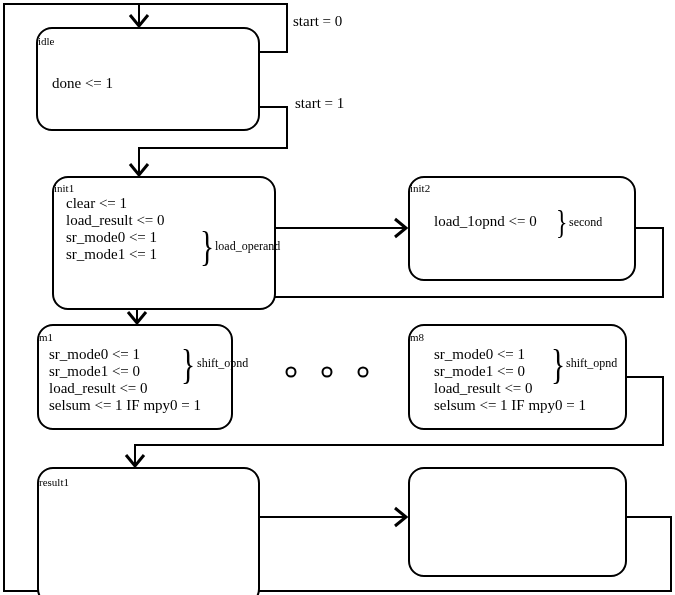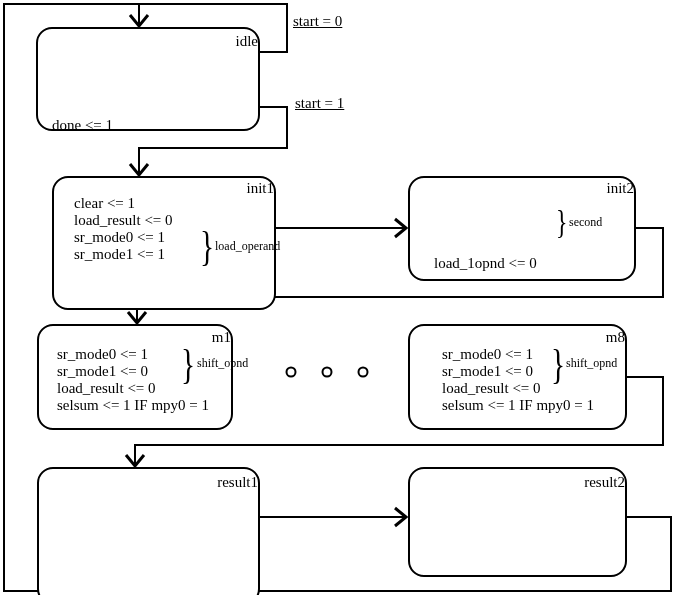--- a/index.html
+++ b/index.html
@@ -7,33 +7,33 @@
     position:relative; width:675px; height:595px; background:#ffffff;
     font-family:"Liberation Serif","DejaVu Serif",serif; color:#000;
     overflow:hidden;
   }
   .wires { position:absolute; left:0; top:0; width:675px; height:595px; }
   .state {
     position:absolute; box-sizing:border-box; background:#ffffff;
     border:2px solid #000; border-radius:16px;
   }
   .title {
-    position:absolute; left:0; right:0; text-align:right;
-    font-size:15px; line-height:15px; white-space:nowrap;
+    position:absolute; left:0; right:0; text-align:left;
+    font-size:11px; line-height:15px; white-space:nowrap;
   }
-  .lines { position:absolute;margin-left:8px; }
+  .lines { position:absolute; }
   .lines div { height:17px; font-size:15px; line-height:16px; white-space:nowrap; }
-  .line { position:absolute; font-size:15px; line-height:16px; white-space:nowrap;margin-top:42px; }
+  .line { position:absolute; font-size:15px; line-height:16px; white-space:nowrap; }
   .brace {
     position:absolute; font-size:42px; line-height:42px;
     transform:scaleX(0.7); transform-origin:left center; font-weight:400;
   }
   .brace.small { font-size:34px; line-height:34px; }
   .anno { position:absolute; font-size:12px; line-height:13px; white-space:nowrap; }
-  .tlabel { position:absolute; font-size:15px; line-height:16px; white-space:nowrap;text-decoration:underline; }
+  .tlabel { position:absolute; font-size:15px; line-height:16px; white-space:nowrap; }
 </style>
 </head>
 <body>
 
 <div class="canvas">
 
   <svg class="wires" viewBox="0 0 675 595" xmlns="http://www.w3.org/2000/svg" fill="none" stroke="#000" stroke-width="2">
 
     <path d="M 627 517 L 671 517 L 671 591 L 4 591 L 4 4 L 139 4 L 139 24"></path>
 
@@ -108,19 +108,18 @@
     </div>
     <div class="brace" style="left:141px;top:17px">}</div>
     <div class="anno" style="left:156px;top:31px">shift_opnd</div>
   </div>
 
   <div class="state" style="left:37px;top:467px;width:223px;height:138px">
     <div class="title" style="top:6px">result1</div>
   </div>
 
   <div class="state" style="left:408px;top:467px;width:219px;height:110px">
-    <div class="title" style="top:6px">result2</div>
   </div>
 
   <div class="tlabel" style="left:293px;top:13px">start = 0</div>
   <div class="tlabel" style="left:295px;top:95px">start = 1</div>
 
 </div>
 
 </body></html>

